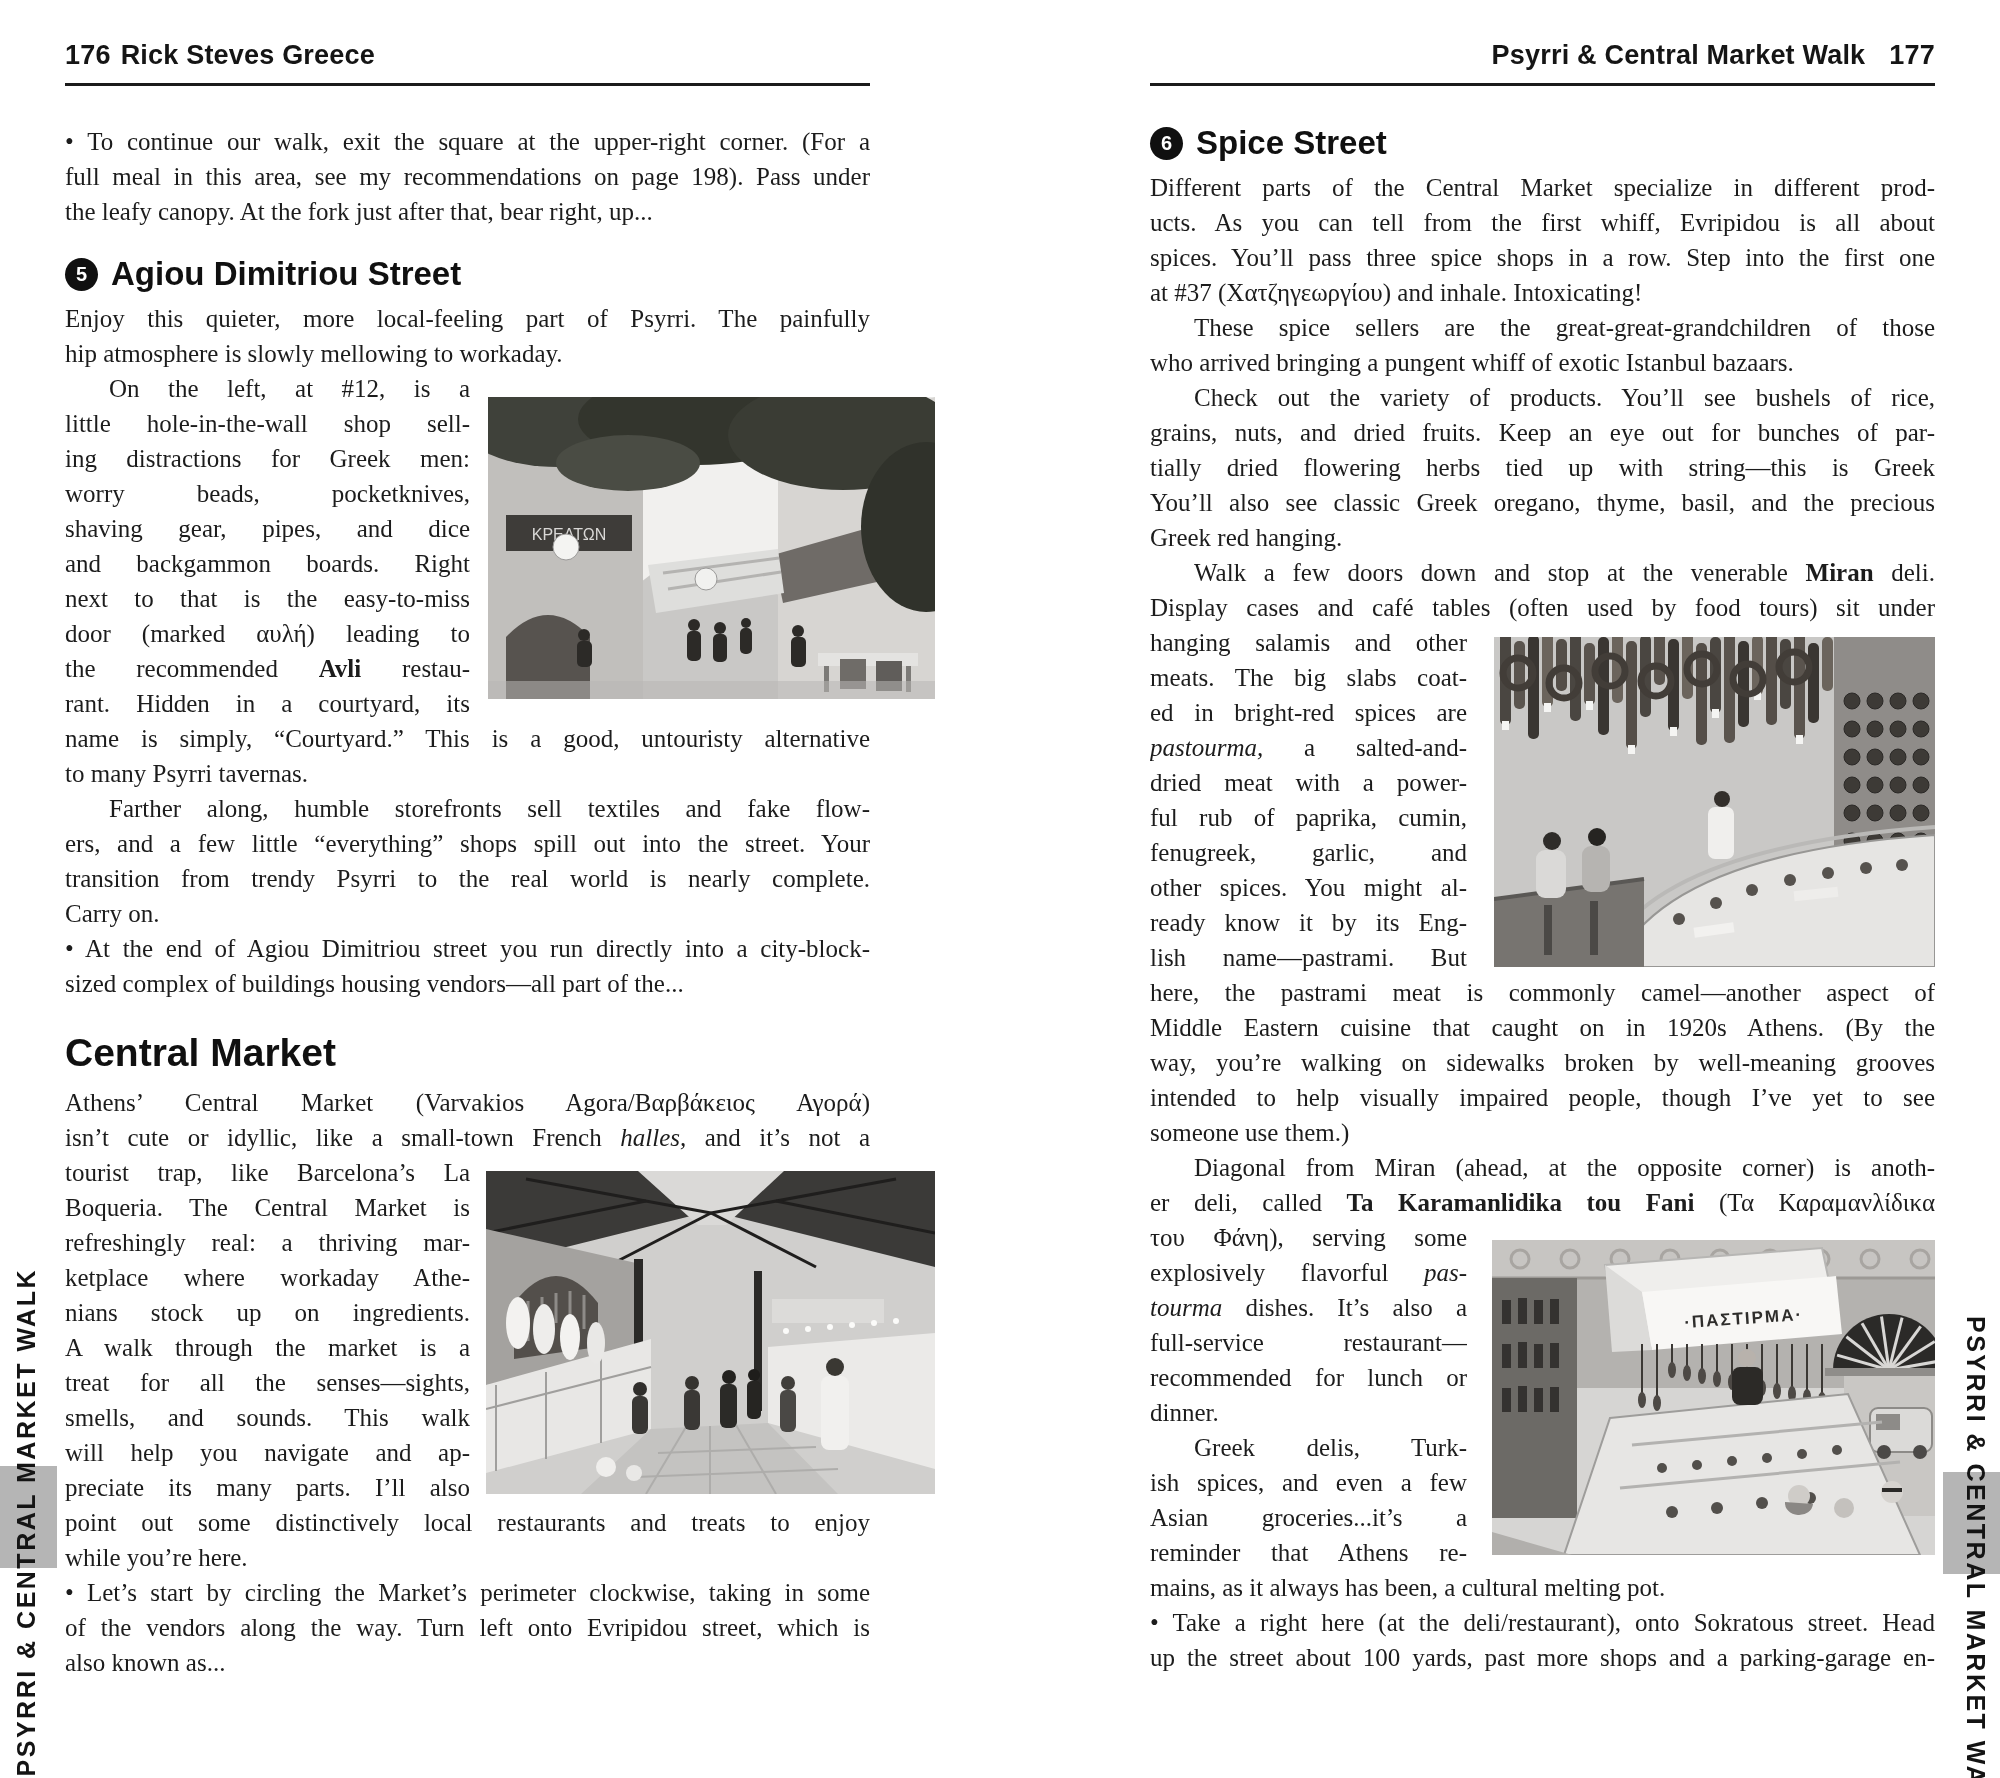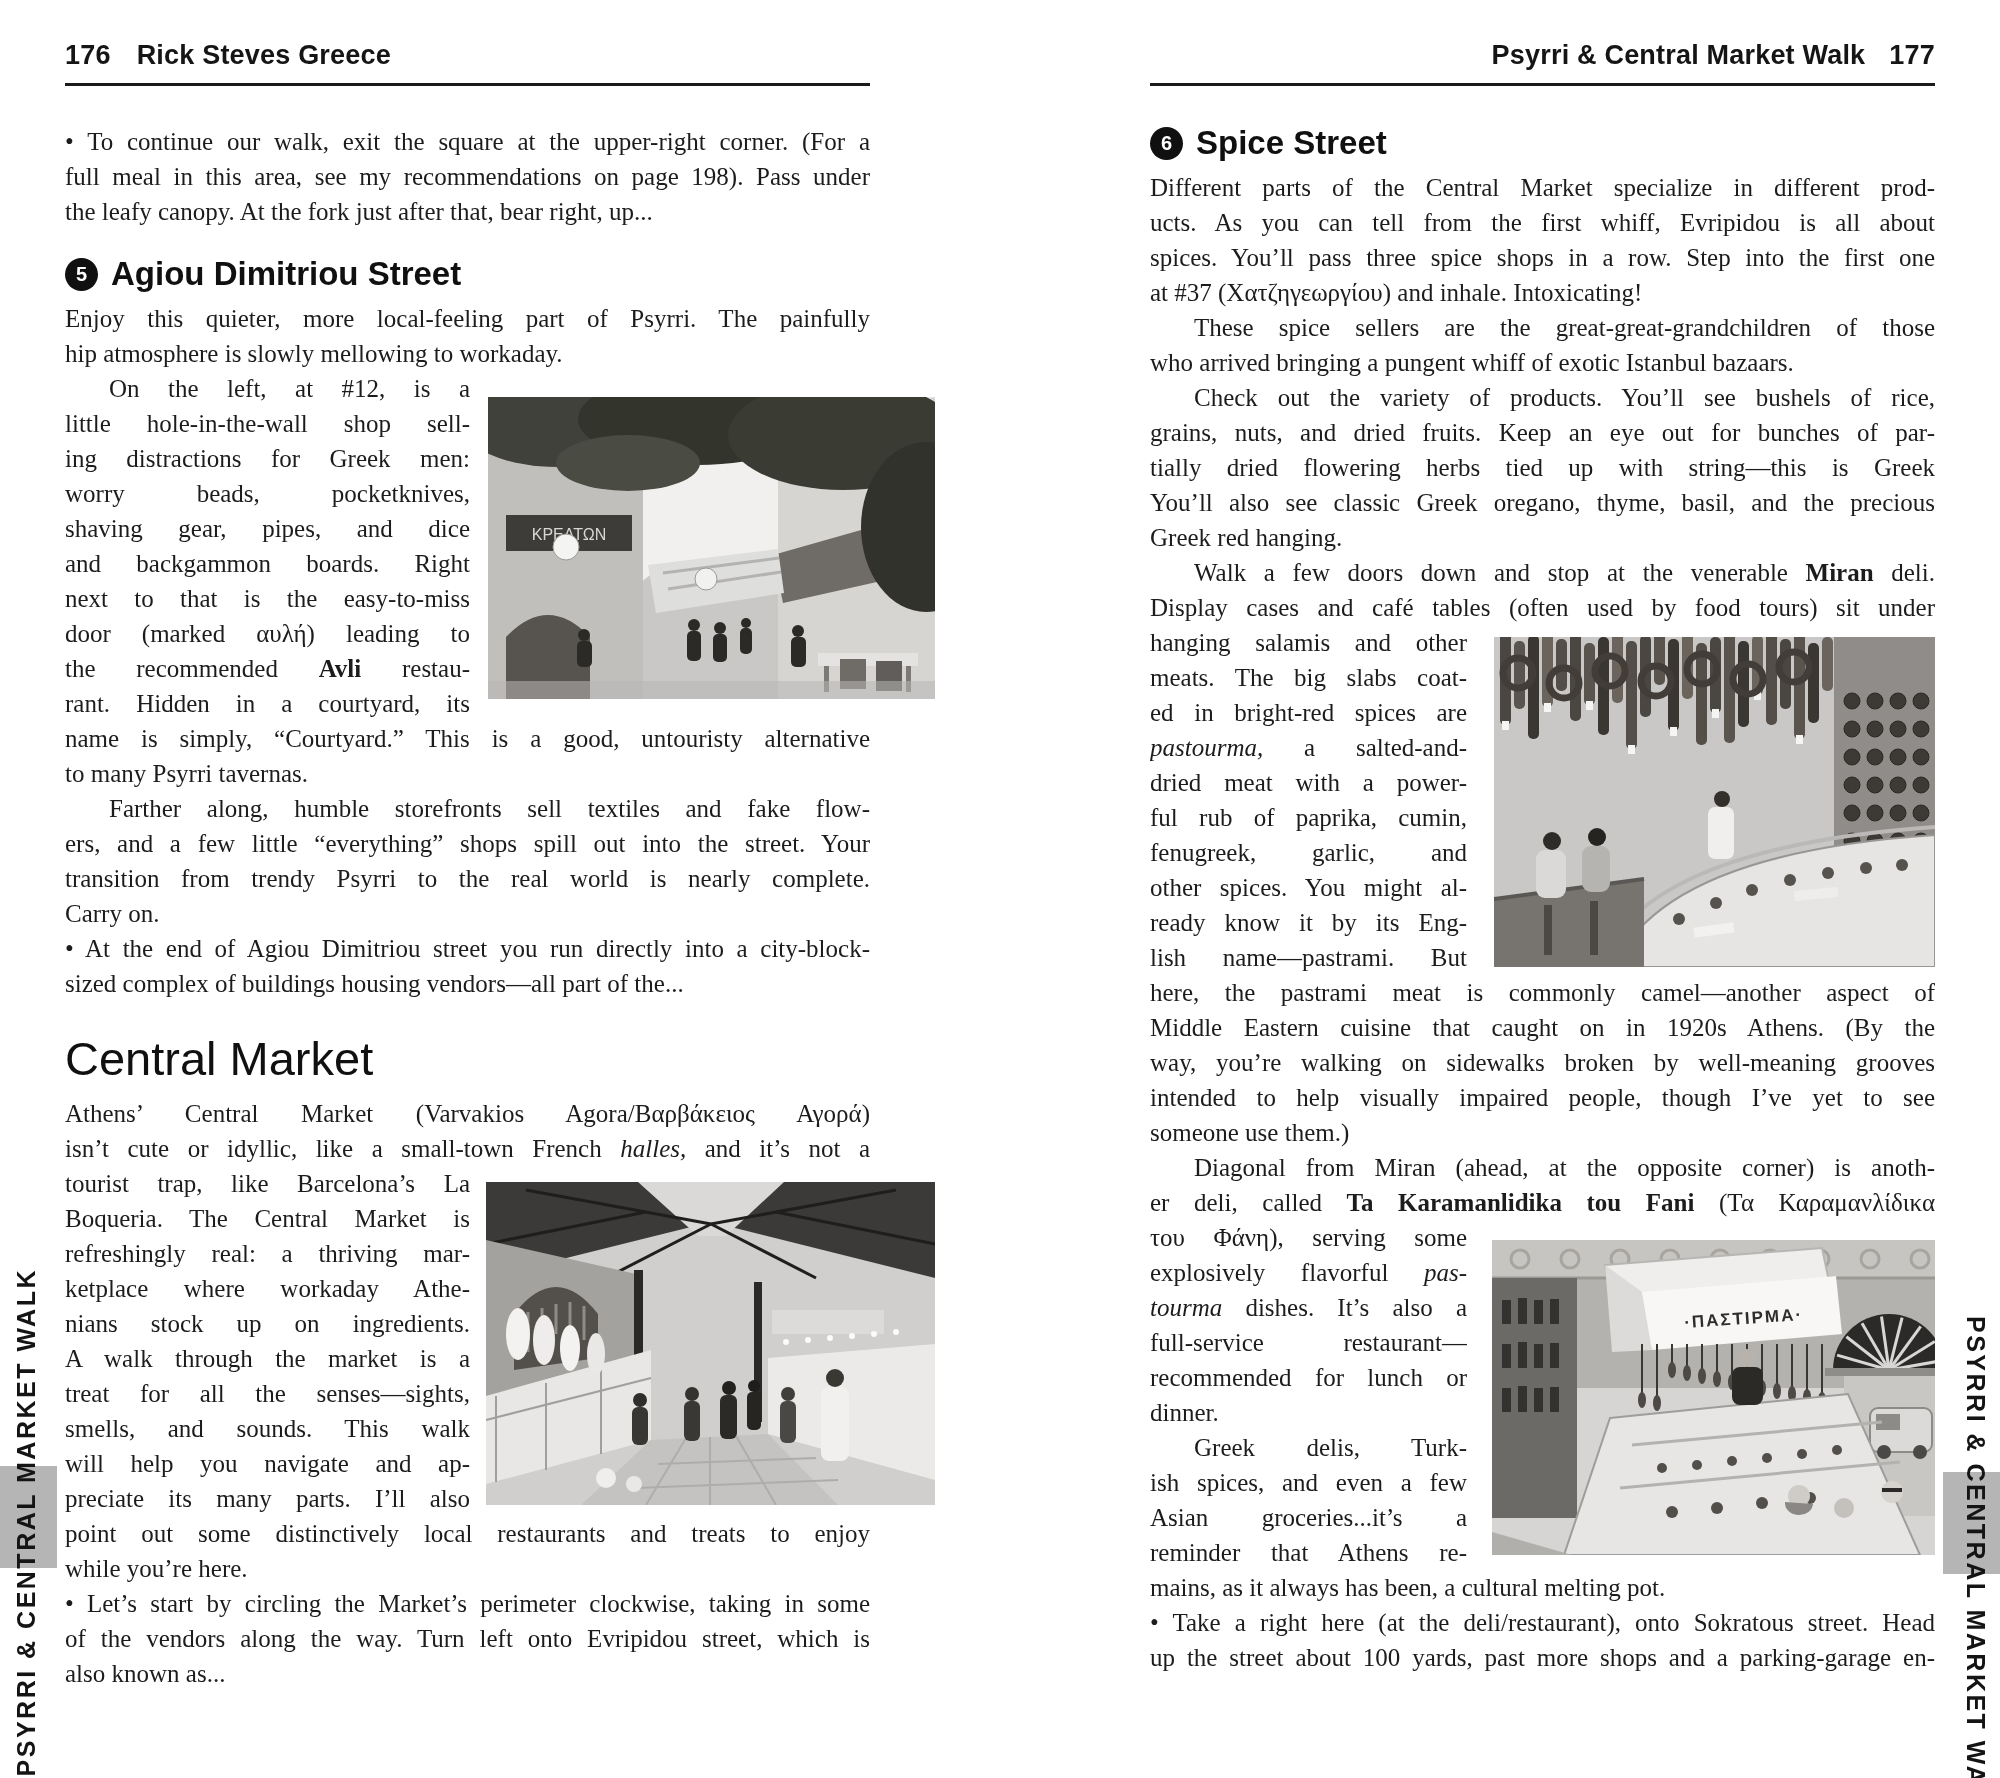--- a/index.html
+++ b/index.html
@@ -7,21 +7,21 @@
     width:2000px;height:1778px;position:relative;overflow:hidden;
     background:#ffffff;color:#1c1c1c;
     font-family:"Liberation Serif", serif;
   }
   .page{position:absolute;top:40px}
   #page-left{left:65px;width:870px}
   #page-right{left:1150px;width:785px}
 
   .pg-header{display:flex;align-items:baseline;font-family:"Liberation Sans",sans-serif;
     font-weight:700;font-size:27px;letter-spacing:.2px;color:#151515}
-  #page-left .pg-header{gap:26px}
+  #page-left .pg-header{gap:10px}
   #page-right .pg-header{justify-content:flex-end;gap:24px}
   .rule{height:3px;background:#1b1b1b;margin-top:12px}
   #page-left .rule{width:805px}
   #page-right .rule{width:785px}
 
   .page-body{margin-top:38px}
   .block{width:805px}
   #page-right .block{width:785px}
 
   .ln{font-size:25px;line-height:35px;text-align:justify;text-align-last:justify;overflow:hidden}
@@ -34,22 +34,22 @@
   #page-right .flow{width:785px}
   .narrow-left{width:405px}
   .narrow-right{width:317px}
   figure.photo{margin:4px 0 0 auto;padding:0;line-height:0}
 
   .h-num{display:flex;align-items:center;gap:13px;margin:26px 0 8px;
     font-family:"Liberation Sans",sans-serif;font-weight:700;font-size:33px;color:#101010}
   .badge{width:33px;height:33px;border-radius:50%;background:#101010;color:#ffffff;
     display:flex;align-items:center;justify-content:center;font-size:20px;flex:0 0 33px;
     font-family:"Liberation Sans",sans-serif}
-  .h-plain{margin:30px 0 10px;font-family:"Liberation Sans",sans-serif;font-weight:400;
-    font-size:47px;color:#101010}
+  .h-plain{margin:30px 0 10px;font-family:"Liberation Sans",sans-serif;font-weight:700;
+    font-size:39px;color:#101010}
 
   .side-tab{position:absolute;width:57px;height:102px;background:#b5b5b5}
   #tab-left{left:0;top:1466px}
   #tab-right{right:0;top:1472px}
   .side-text{position:absolute;font-family:"Liberation Sans",sans-serif;font-weight:700;
     font-size:25px;letter-spacing:2.5px;color:#141414;white-space:nowrap;writing-mode:vertical-rl}
   #side-left{left:12px;bottom:2px;transform:rotate(180deg)}
   #side-right{right:10px;top:1316px}
 </style>
 </head>

